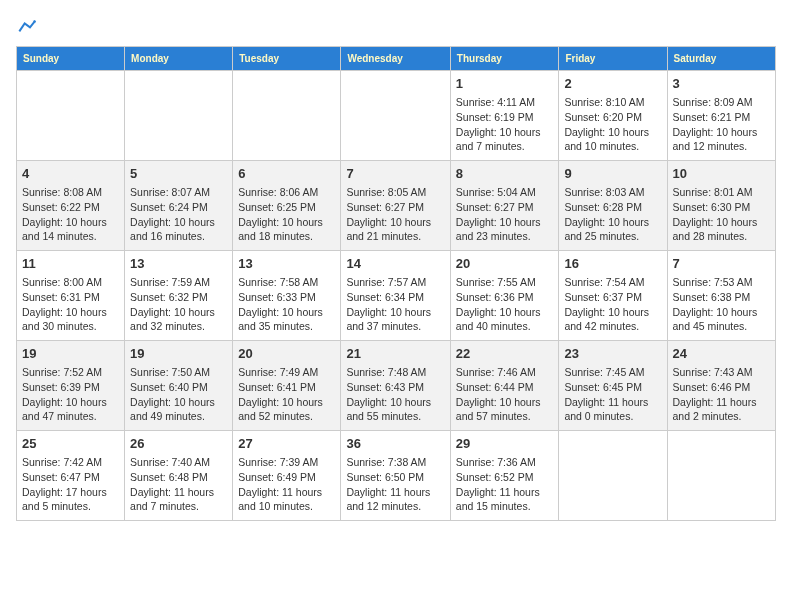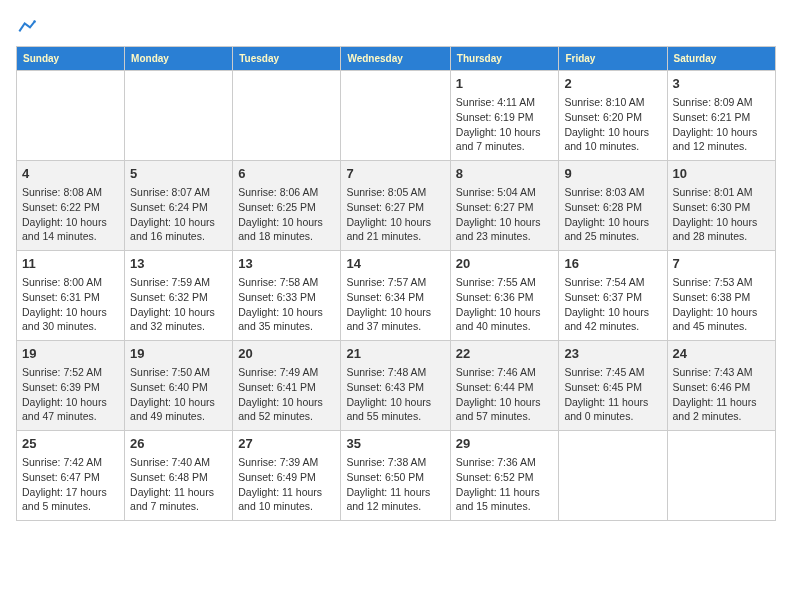--- a/index.html
+++ b/index.html
@@ -157,19 +157,19 @@
         <td><span class="day-num">20</span><span>Sunrise: 7:49 AM</span><br><span>Sunset: 6:41 PM</span><br><span>Daylight: 10 hours and 52 minutes.</span></td>
         <td><span class="day-num">21</span><span>Sunrise: 7:48 AM</span><br><span>Sunset: 6:43 PM</span><br><span>Daylight: 10 hours and 55 minutes.</span></td>
         <td><span class="day-num">22</span><span>Sunrise: 7:46 AM</span><br><span>Sunset: 6:44 PM</span><br><span>Daylight: 10 hours and 57 minutes.</span></td>
         <td><span class="day-num">23</span><span>Sunrise: 7:45 AM</span><br><span>Sunset: 6:45 PM</span><br><span>Daylight: 11 hours and 0 minutes.</span></td>
         <td><span class="day-num">24</span><span>Sunrise: 7:43 AM</span><br><span>Sunset: 6:46 PM</span><br><span>Daylight: 11 hours and 2 minutes.</span></td>
       </tr>
       <tr>
         <td><span class="day-num">25</span><span>Sunrise: 7:42 AM</span><br><span>Sunset: 6:47 PM</span><br><span>Daylight: 17 hours and 5 minutes.</span></td>
         <td><span class="day-num">26</span><span>Sunrise: 7:40 AM</span><br><span>Sunset: 6:48 PM</span><br><span>Daylight: 11 hours and 7 minutes.</span></td>
         <td><span class="day-num">27</span><span>Sunrise: 7:39 AM</span><br><span>Sunset: 6:49 PM</span><br><span>Daylight: 11 hours and 10 minutes.</span></td>
-        <td><span class="day-num">35</span><span>Sunrise: 7:38 AM</span><br><span>Sunset: 6:50 PM</span><br><span>Daylight: 11 hours and 12 minutes.</span></td>
+        <td><span class="day-num">36</span><span>Sunrise: 7:38 AM</span><br><span>Sunset: 6:50 PM</span><br><span>Daylight: 11 hours and 12 minutes.</span></td>
         <td><span class="day-num">29</span><span>Sunrise: 7:36 AM</span><br><span>Sunset: 6:52 PM</span><br><span>Daylight: 11 hours and 15 minutes.</span></td>
         <td class="empty-cell"></td>
         <td class="empty-cell"></td>
       </tr>
     </tbody>
 </table>
 
 </body></html>

